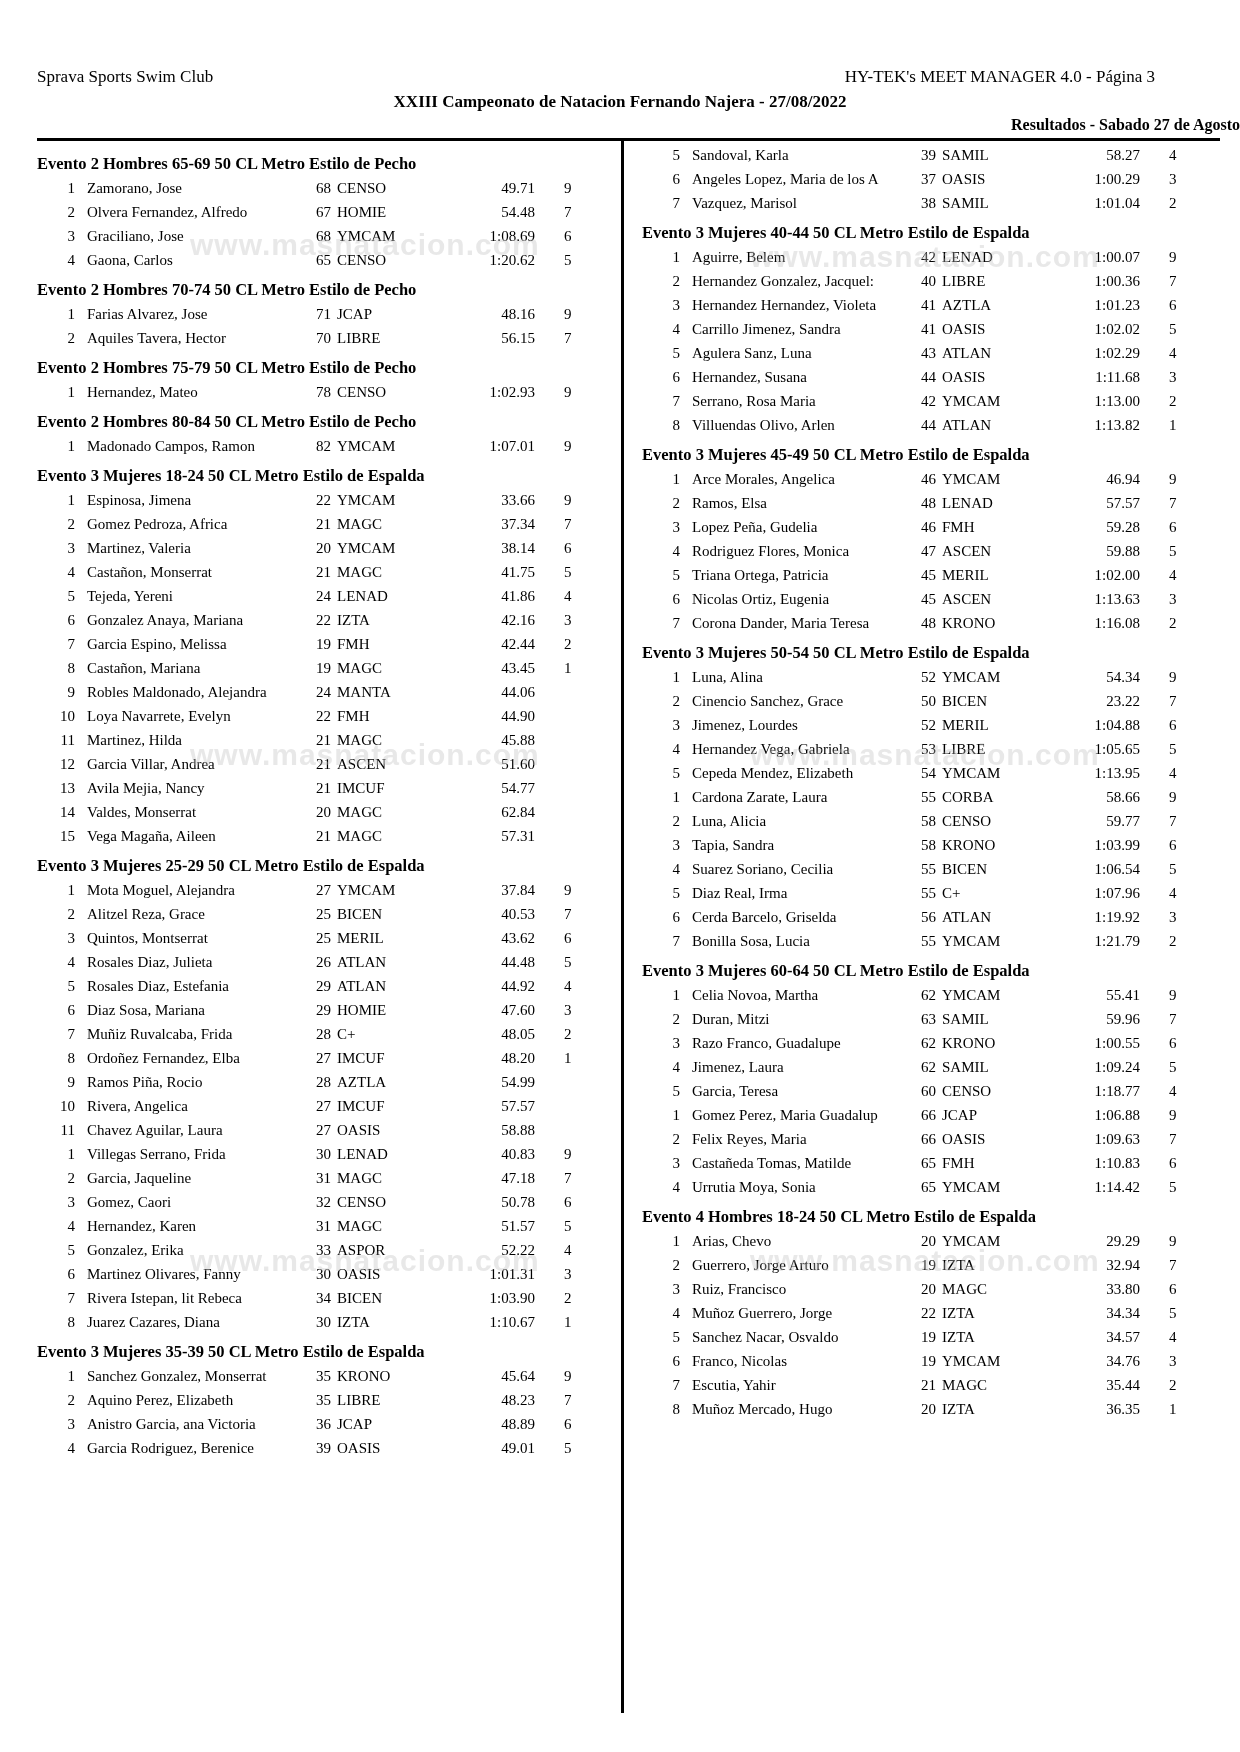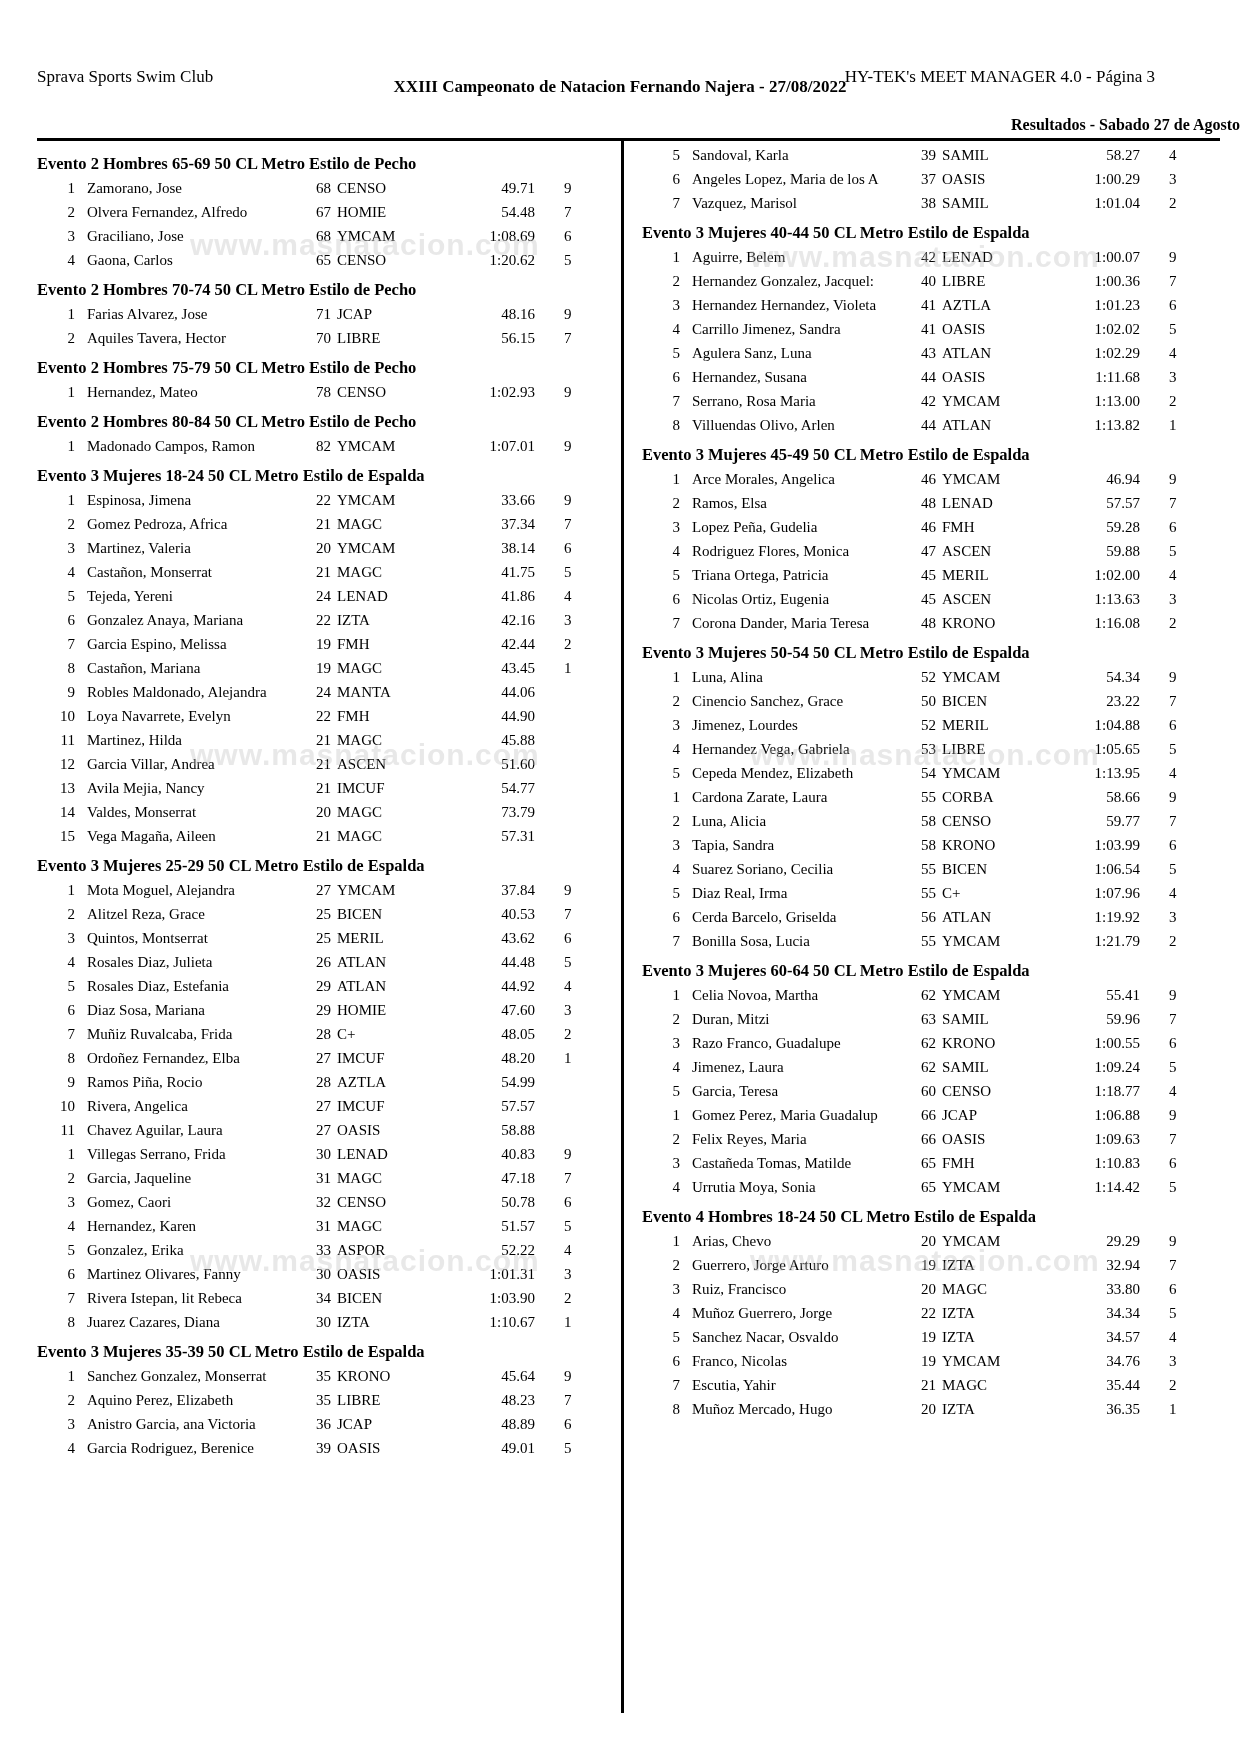--- a/index.html
+++ b/index.html
@@ -1,20 +1,20 @@
 <!DOCTYPE html>
 <html><head>
 <meta charset="utf-8">
 <style>
   html, body { margin:0; padding:0; background:#ffffff; }
   body { width:1240px; height:1752px; position:relative; overflow:hidden;
          font-family:"Liberation Serif", "DejaVu Serif", serif; color:#000; }
   .hdr-left { position:absolute; left:37px; top:67px; font-size:17px; }
   .hdr-right { position:absolute; right:85px; top:67px; font-size:17px; }
-  .title { position:absolute; left:0; width:1240px; top:77px; text-align:center; font-size:17px; font-weight:bold; }
+  .title { position:absolute; left:0; width:1240px; top:92px; text-align:center; font-size:17px; font-weight:bold; }
   .subtitle { position:absolute; left:0; width:1240px; top:116px; text-align:right; font-size:16px; font-weight:bold; }
   .hrule { position:absolute; left:37px; top:138px; width:1183px; height:3px; background:#000; }
   .vrule { position:absolute; left:621px; top:139px; width:3px; height:1574px; background:#000; }
   .col { position:absolute; top:146px; width:580px; }
   .col-left { left:37px; }
   .col-right { left:642px; top:143px; }
   .event { margin:0; }
   .event-title { font-weight:bold; font-size:16.5px; height:24px; line-height:24px; white-space:nowrap; margin-top:6px; }
   .row { position:relative; height:24px; line-height:24px; font-size:15px; white-space:nowrap; }
   .row span { position:absolute; top:0; }
@@ -218,21 +218,21 @@
         <span class="age">21</span>
         <span class="team">IMCUF</span>
         <span class="time">54.77</span>
         <span class="pts"></span>
       </div>
       <div class="row">
         <span class="place">14</span>
         <span class="name">Valdes, Monserrat</span>
         <span class="age">20</span>
         <span class="team">MAGC</span>
-        <span class="time">73.79</span>
+        <span class="time">62.84</span>
         <span class="pts"></span>
       </div>
       <div class="row">
         <span class="place">15</span>
         <span class="name">Vega Magaña, Aileen</span>
         <span class="age">21</span>
         <span class="team">MAGC</span>
         <span class="time">57.31</span>
         <span class="pts"></span>
       </div>

